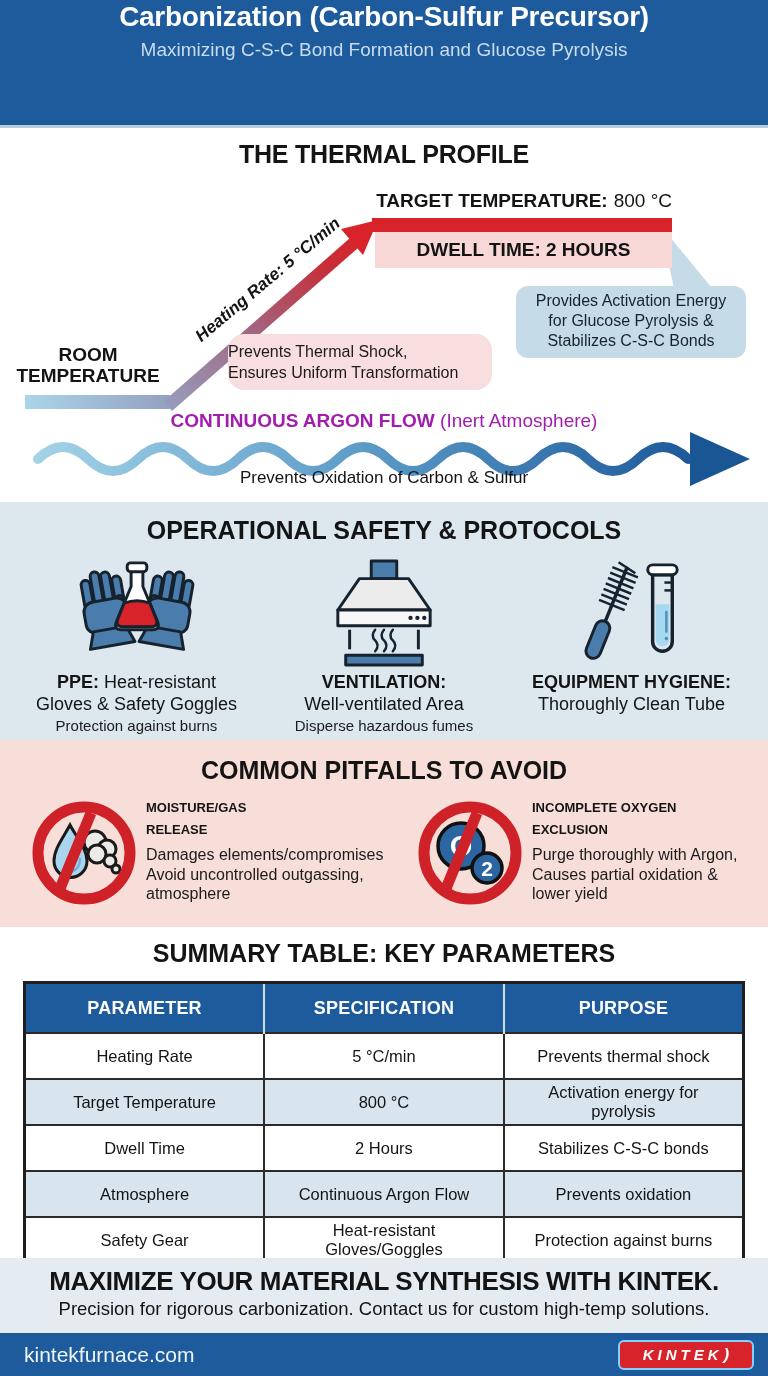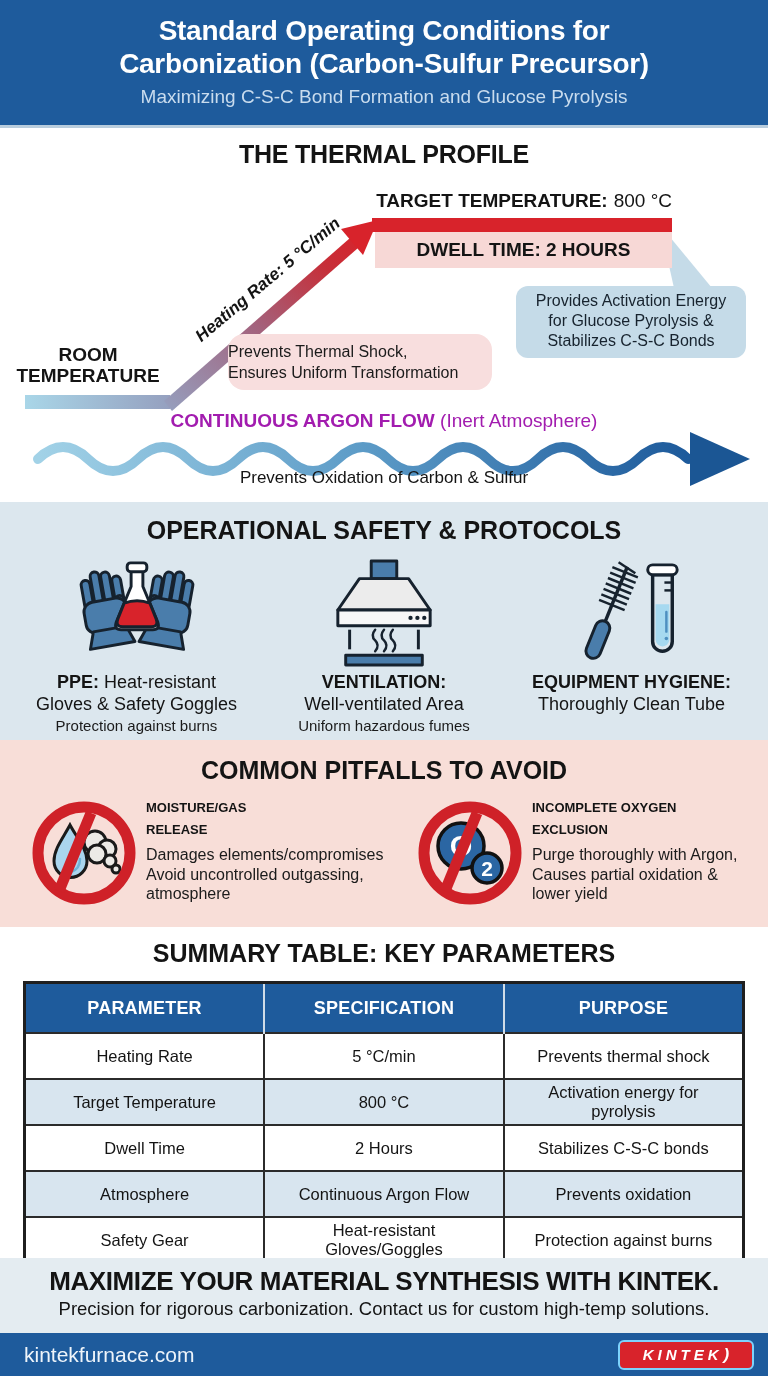--- a/index.html
+++ b/index.html
@@ -80,21 +80,20 @@
         display:flex;align-items:center;justify-content:center;padding:0 8px;}
   .logo .txt{color:#fff;font-weight:700;font-style:italic;font-size:15px;letter-spacing:4px;}
   .logo .swoosh{color:#fff;font-weight:700;font-style:italic;font-size:17px;margin-left:1px;}
 </style>
 </head>
 <body>
 
 <div class="page">
 
   <div class="header">
-    <div class="t1">Standard Operating Conditions for</div>
     <div class="t2">Carbonization (Carbon-Sulfur Precursor)</div>
     <div class="sub">Maximizing C-S-C Bond Formation and Glucose Pyrolysis</div>
   </div>
 
   <div class="thermal">
     <svg class="thermal-svg" width="768" height="374" viewBox="0 0 768 374">
       <defs>
         <linearGradient id="roomGrad" x1="0" y1="0" x2="1" y2="0">
           <stop offset="0" stop-color="#a9d6e8"></stop>
             <stop offset="1" stop-color="#95a0bf"></stop>
@@ -206,21 +205,21 @@
               <circle cx="106" cy="62" r="2.2"></circle>
           </g>
           <g stroke="#16222e" stroke-width="2.5" fill="none" stroke-linecap="round">
             <path d="M56,74 q-5,6 0,11 q5,5 0,11"></path>
             <path d="M65,74 q-5,6 0,11 q5,5 0,11"></path>
             <path d="M74,74 q-5,6 0,11 q5,5 0,11"></path>
           </g>
         </svg>
         <div class="s1"><span class="b">VENTILATION:</span><span></span></div>
         <div class="s2">Well-ventilated Area</div>
-        <div class="s3">Uniform hazardous fumes</div>
+        <div class="s3">Disperse hazardous fumes</div>
       </div>
 
       <div class="safety-item">
         <svg width="132" height="110" viewBox="0 0 130 112">
           <g transform="rotate(22 40 60)">
             <g stroke="#16222e" stroke-width="2.5">
               <line x1="26" y1="12" x2="54" y2="12"></line>
                 <line x1="26" y1="18" x2="54" y2="18"></line>
               <line x1="26" y1="24" x2="54" y2="24"></line>
                 <line x1="26" y1="30" x2="54" y2="30"></line>

